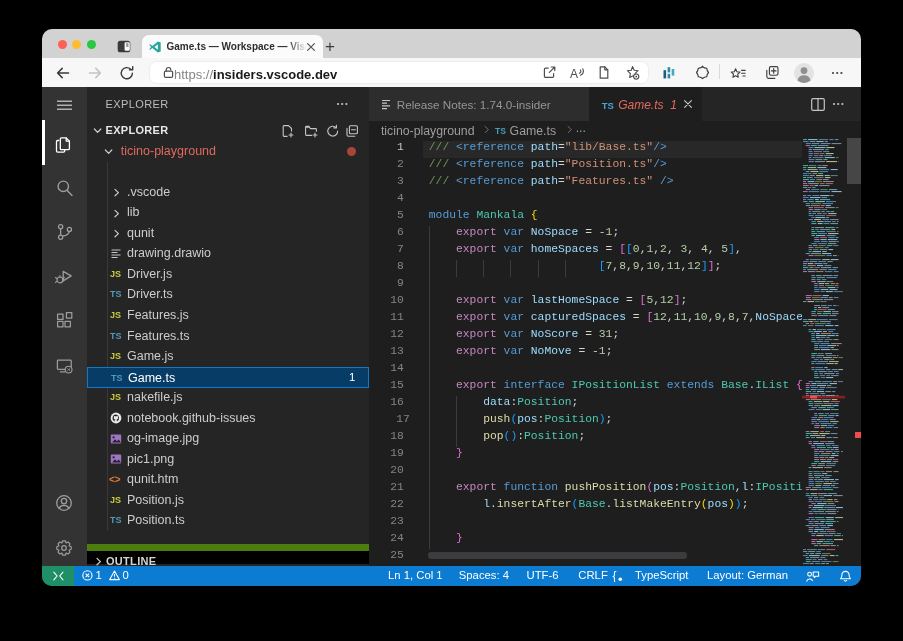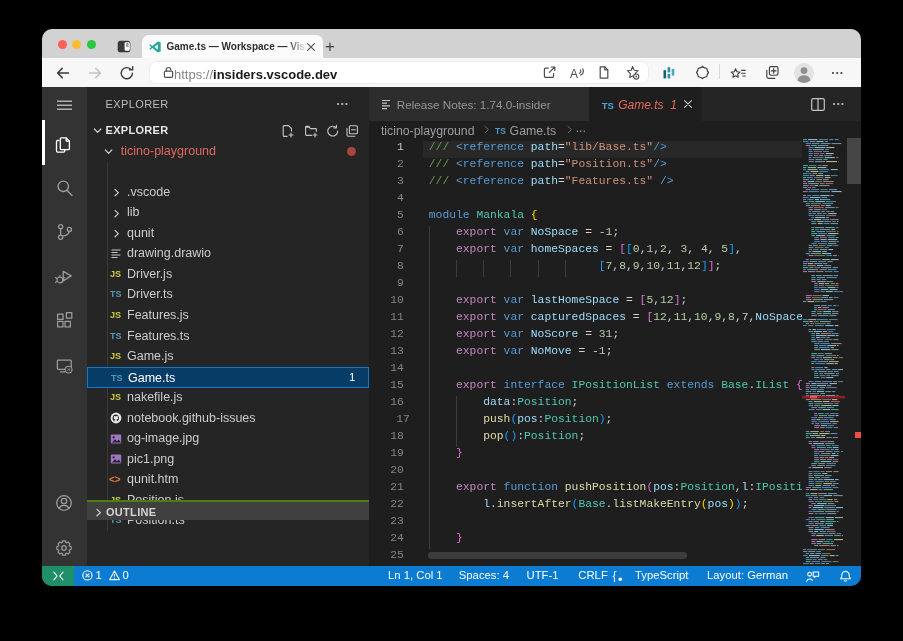--- a/index.html
+++ b/index.html
@@ -283,21 +283,21 @@
         <span class="lbl" style="left:40px">qunit.htm</span>
       </div>
       <div class="trow" style="top:403.4px;">
         <span class="seti" style="left:23px;color:#cbcb41">JS</span>
         <span class="lbl" style="left:40px">Position.js</span>
       </div>
       <div class="trow" style="top:423.9px;">
         <span class="seti" style="left:23px;color:#519aba">TS</span>
         <span class="lbl" style="left:40px">Position.ts</span>
       </div>
-      <div class="abs" style="left:0;top:413px;width:100%;height:20px;background:#404040;border-top:2px solid #4d7c0f">
+      <div class="abs" style="left:0;top:457px;width:100%;height:20px;background:#000000;border-top:7px solid #4d7c0f">
         <svg width="9" height="9" viewBox="0 0 9 9" style="position:absolute;left:7px;top:5.5px" xmlns="http://www.w3.org/2000/svg">
           <path d="M3 1.4 6.4 4.6 3 7.8" fill="none" stroke-linecap="round" stroke-linejoin="round" stroke="#cccccc" stroke-width="1.3"></path>
         </svg>
         <div class="abs" style="left:19px;top:3.5px;font-size:11px;font-weight:700;color:#d4d4d4;letter-spacing:.3px">OUTLINE</div>
       </div>
     </div>
     <div id="edt">
       <div class="abs" style="left:0;top:0;width:100%;height:33.5px;background:#252526"></div>
       <div class="etab" style="left:0;width:219.9px;background:#2d2d2d"></div>
       <div class="etab" style="left:219.9px;width:113.4px;background:#1e1e1e"></div>
@@ -1140,21 +1140,21 @@
       </svg>
       <div class="st" style="left:53.5px">1</div>
       <svg width="11" height="11" viewBox="0 0 11 11" style="position:absolute;left:66.5px;top:4.7px" xmlns="http://www.w3.org/2000/svg">
         <path d="M5.5 1 10.3 9.6H.7z" fill="none" stroke-linecap="round" stroke-linejoin="round" stroke="#ffffff" stroke-width="1.1"></path>
         <path d="M5.5 4.1v2.6" stroke="#ffffff" stroke-width="1.0"></path>
         <circle cx="5.5" cy="8.1" r="0.55" fill="#ffffff"></circle>
       </svg>
       <div class="st" style="left:80.5px">0</div>
       <div class="st" style="left:346px">Ln 1, Col 1</div>
       <div class="st" style="left:416.8px">Spaces: 4</div>
-      <div class="st" style="left:484.5px">UTF-1</div>
+      <div class="st" style="left:484.5px">UTF-6</div>
       <div class="st" style="left:536.3px">CRLF</div>
       <svg width="12" height="13" viewBox="0 0 12 13" style="position:absolute;left:570px;top:3.5px" xmlns="http://www.w3.org/2000/svg">
         <text x="0.5" y="11" font-family="Liberation Sans" font-size="12" fill="#ffffff">{</text>
         <circle cx="8.3" cy="10.2" r="1.8" fill="#ffffff"></circle>
       </svg>
       <div class="st" style="left:593px">TypeScript</div>
       <div class="st" style="left:665px">Layout: German</div>
       <svg width="14" height="13" viewBox="0 0 14 13" style="position:absolute;left:764px;top:4px" xmlns="http://www.w3.org/2000/svg">
         <circle cx="3.6" cy="4.2" r="1.9" fill="none" stroke-linecap="round" stroke-linejoin="round" stroke="#ffffff" stroke-width="1.1"></circle>
         <path d="M0.8 11.2a3 3 0 0 1 5.6-.6" fill="none" stroke-linecap="round" stroke-linejoin="round" stroke="#ffffff" stroke-width="1.1"></path>

